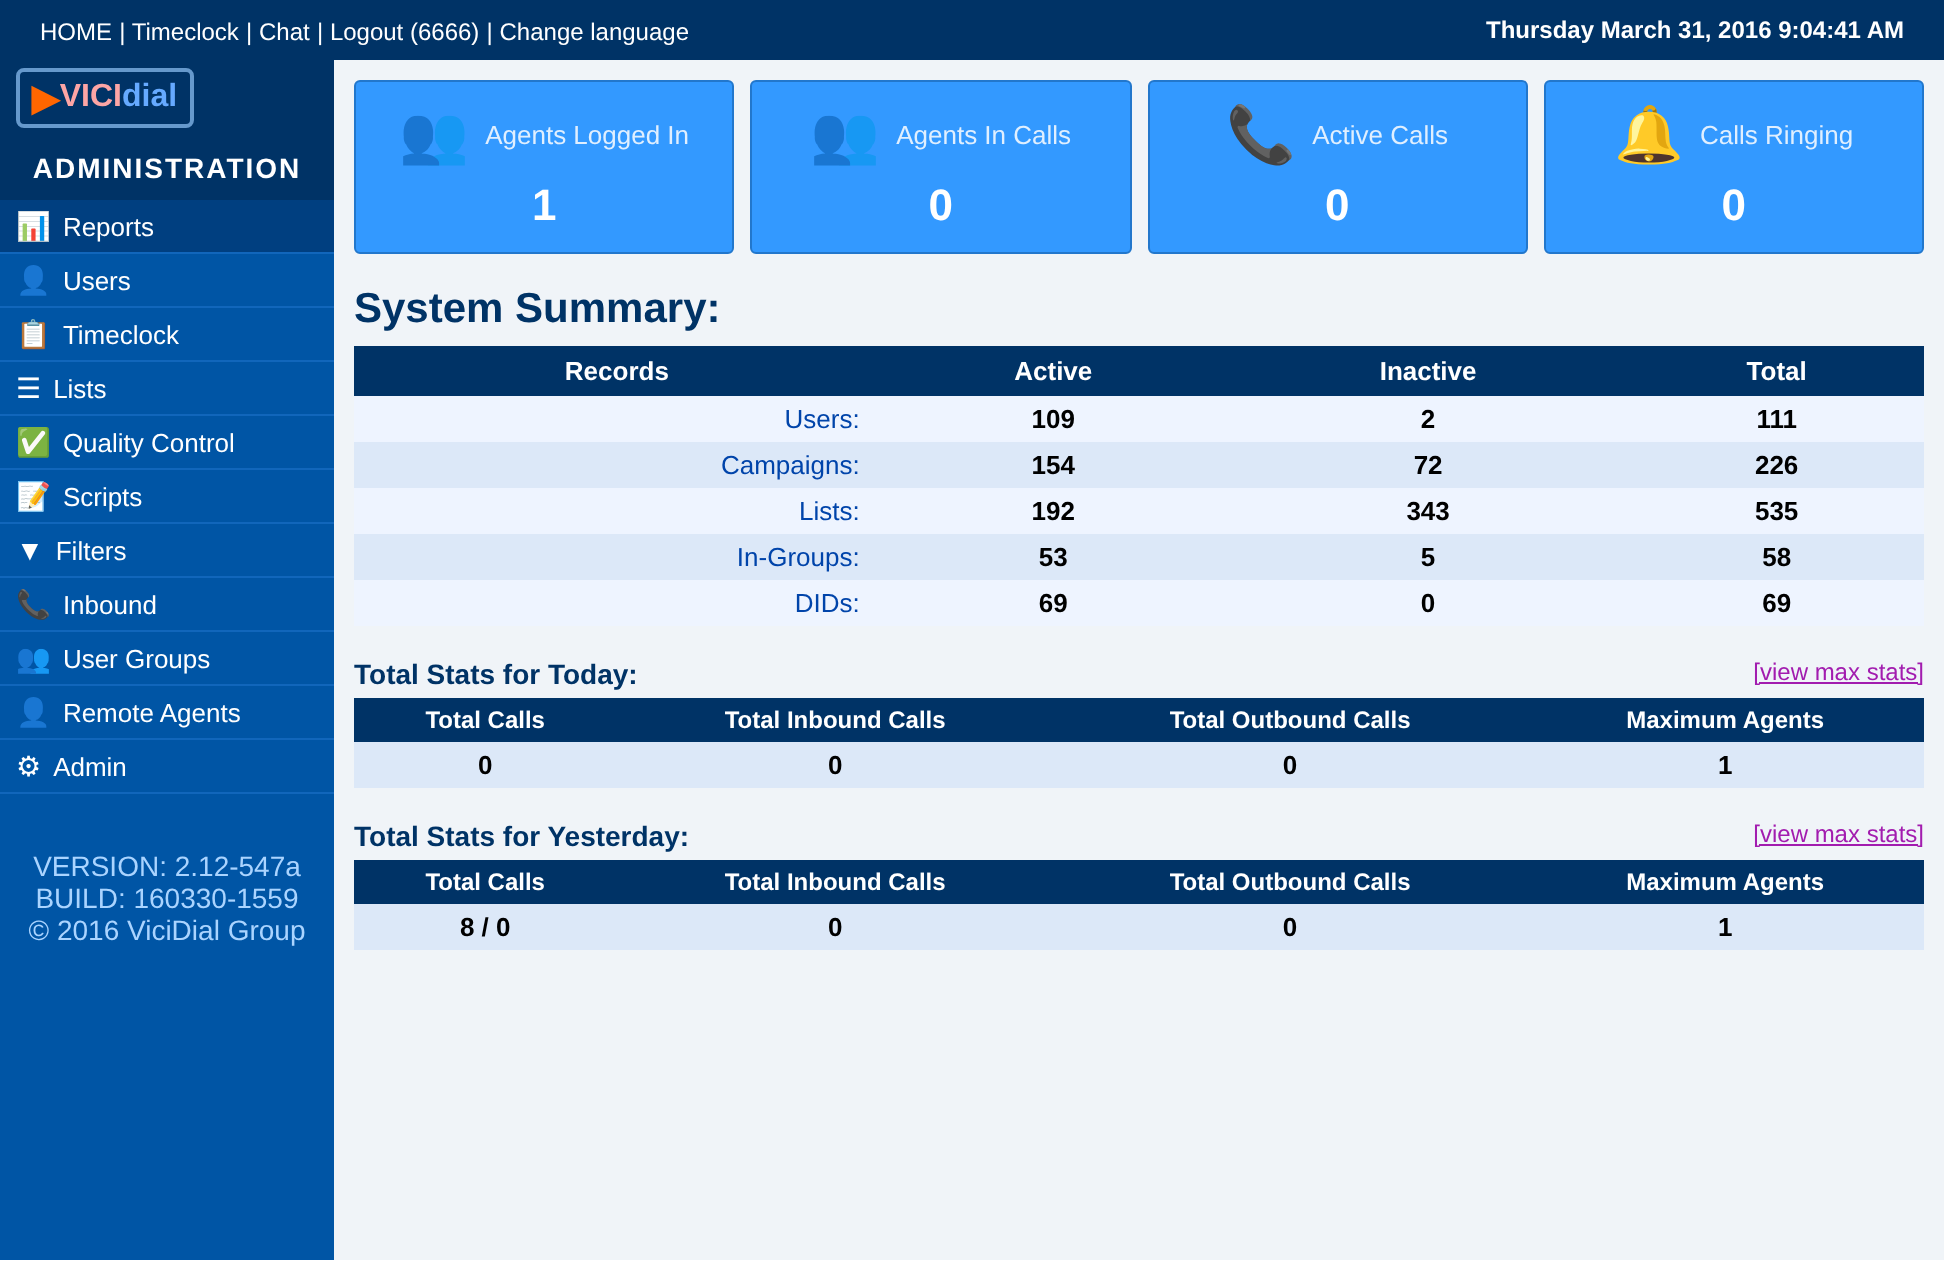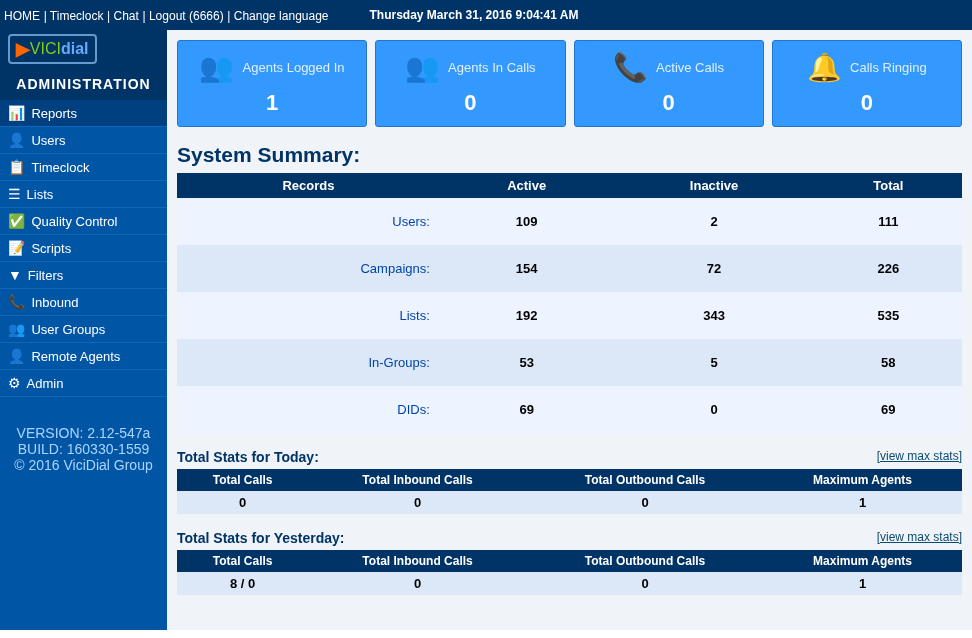--- a/index.html
+++ b/index.html
@@ -3,24 +3,24 @@
   <meta charset="utf-8">
   <style>
     * { margin: 0; padding: 0; box-sizing: border-box; }
     body { font-family: Arial, sans-serif; font-size: 13px; background: #fff; width: 972px; }
 
     
     #topbar {
       background: #003366;
       color: #fff;
       display: flex;
-      align-items: center;
-      padding: 4px 4px;
+      justify-content: space-between;
+      align-items: center;
+      padding: 4px 20px;
       height: 30px;
-      gap: 41px;
     }
     #topbar-left a, #topbar-left span { color: #fff; text-decoration: none; font-size: 12px; }
     #topbar-right { color: #fff; font-size: 12px; font-weight: bold; }
 
     
     #logo-bar {
       background: #003366;
       height: 38px;
       display: flex;
       align-items: center;
@@ -122,38 +122,38 @@
       background: #fff;
     }
     table.summary-table th {
       background: #003366;
       color: #fff;
       padding: 5px 10px;
       text-align: center;
       font-size: 13px;
     }
     table.summary-table td {
-      padding: 16px 10px;
+      padding: 4px 10px;
       font-size: 13px;
     }
     table.summary-table tr:nth-child(even) td { background: #dce8f8; }
     table.summary-table tr:nth-child(odd) td { background: #eef4ff; }
     .td-label { color: #0044aa; text-align: right; }
     .td-num { text-align: center; font-weight: bold; color: #000; }
 
     
     .stats-section { margin-bottom: 16px; }
     .stats-section-header {
       display: flex;
       justify-content: space-between;
       align-items: flex-start;
       margin-bottom: 4px;
     }
     .stats-section-title { font-size: 14px; font-weight: bold; color: #003366; }
-    .view-max-link { color: #0c4a6e; font-size: 12px; text-decoration: underline; cursor: pointer; }
+    .view-max-link { color: #a21caf; font-size: 12px; text-decoration: underline; cursor: pointer; }
     table.stats-table {
       width: 100%;
       border-collapse: collapse;
       background: #fff;
     }
     table.stats-table th {
       background: #003366;
       color: #fff;
       padding: 4px 8px;
       font-size: 12px;
@@ -185,21 +185,21 @@
   <div id="topbar-right">Thursday March 31, 2016 9:04:41 AM</div>
 </div>
 
 <div id="layout">
 
   <div id="sidebar">
 
     <div id="logo-bar">
       <div id="logo">
         <span style="color:#ff6600;font-size:18px;font-weight:bold;">▶</span>
-        <span style="color:#84cc16;font-size:16px;font-weight:normal;">VICI</span>
+        <span style="color:#fca5a5;font-size:16px;font-weight:bold;">VICI</span>
           <span style="color:#66aaff;font-size:16px;font-weight:bold;">dial</span>
       </div>
     </div>
     <div id="sidebar-title">ADMINISTRATION</div>
 
     <div class="sidebar-item active">
       <span class="sidebar-icon">📊</span>
       <span>Reports</span>
     </div>
     <div class="sidebar-item">

